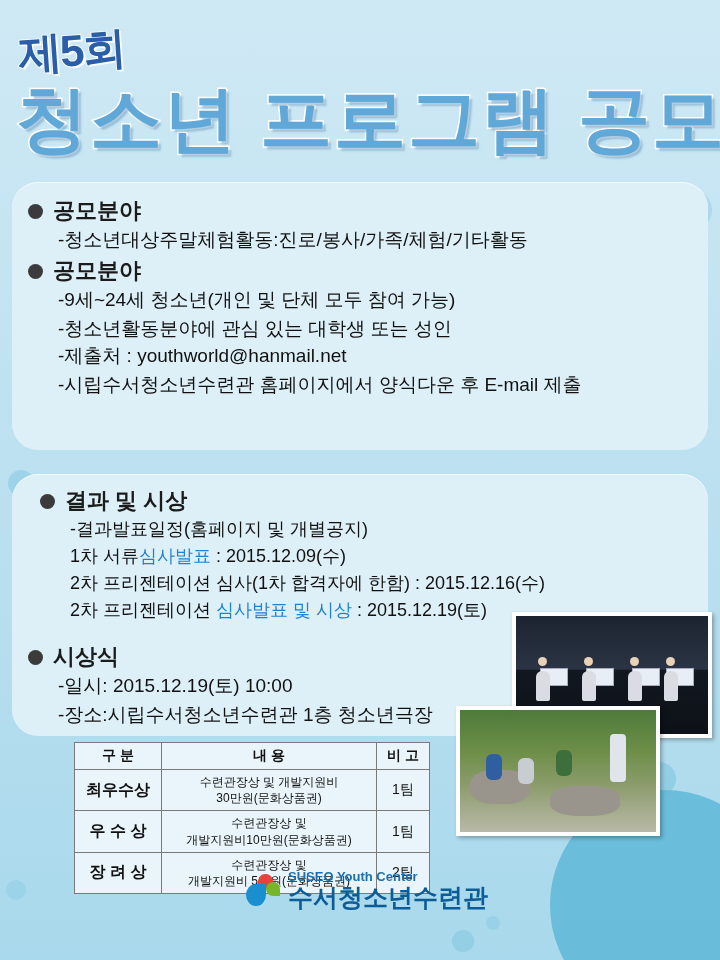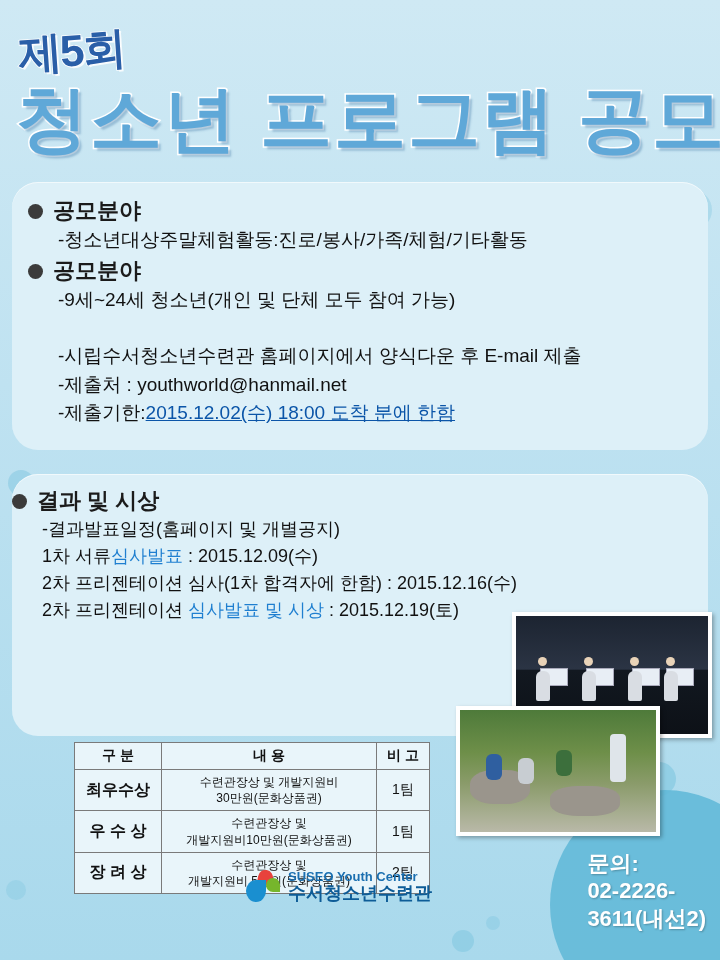--- a/index.html
+++ b/index.html
@@ -117,21 +117,21 @@
   .line.small { font-size: 18px; }
   .hl-blue { color: #1f7fd0; margin-top: 21px; }
   .hl-underline-red {
     color: #0b55a8;
     text-decoration: underline;
     text-decoration-color: #0b55a8;
   }
   .mono-mail { letter-spacing: 0; }
 
   
-  .sec-result { left: 12px; top: 486px; }
+  .sec-result { left: 40px; top: 486px; }
   .sec-award { left: 28px; top: 642px; }
 
   
   .photo {
     position: absolute;
     border: 4px solid #ffffff;
     box-shadow: 2px 2px 4px rgba(0,0,0,.3);
     overflow: hidden;
   }
   .photo-top { left: 512px; top: 612px; width: 192px; height: 118px; }
@@ -210,21 +210,21 @@
   .logo-mark .lm-green {
     position: absolute; left: 20px; top: 8px; width: 14px; height: 14px;
     background: #76b62c; border-radius: 50% 50% 0 50%;
   }
   .logo-mark .lm-blue {
     position: absolute; left: 0; top: 10px; width: 20px; height: 22px;
     background: #1a8fd0; border-radius: 50% 0 50% 50%;
   }
   .logo-text { line-height: 1.1; }
   .logo-en { font-size: 13px; color: #1a6fb0; font-weight: bold; }
-  .logo-kr { font-size: 18px; color: #0d5c97; font-weight: bold; }
+  .logo-kr { font-size: 25px; color: #0d5c97; font-weight: bold; }
 
   
   .contact {
     position: absolute;
     right: 14px;
     bottom: 28px;
     text-align: left;
     color: #ffffff;
     font-size: 22px;
     font-weight: bold;
@@ -261,28 +261,26 @@
     </div>
     <div class="line">-청소년대상주말체험활동:진로/봉사/가족/체험/기타활동</div>
   </div>
 
   <div class="section" style="left:28px; top:256px;">
     <div class="bullet-head">
       <span class="dot"></span>
       <span>공모분야</span>
     </div>
     <div class="line">-9세~24세 청소년(개인 및 단체 모두 참여 가능)</div>
+    <div class="line">-청소년활동분야에 관심 있는 대학생 또는 성인</div>
   </div>
 
   <div class="section" style="left:28px; top:342px;">
+    <div class="line mono-mail">-제출처 : youthworld@hanmail.net</div>
     <div class="line">-시립수서청소년수련관 홈페이지에서 양식다운 후 E-mail 제출</div>
-    <div class="line mono-mail">-제출처 : youthworld@hanmail.net</div>
-    <div class="line">
-      <span>-제출기한:</span><span class="hl-underline-red">2015.12.02(수) 18:00 도착 분에 한함</span>
-    </div>
   </div>
 
   <div class="panel panel-2"></div>
 
   <div class="section sec-result">
     <div class="bullet-head">
       <span class="dot"></span>
       <span>결과 및 시상</span>
     </div>
     <div class="line small">-결과발표일정(홈페이지 및 개별공지)</div>
@@ -290,20 +288,28 @@
       <span> 1차 서류</span><span class="hl-blue">심사발표</span><span> : 2015.12.09(수)</span>
     </div>
     <div class="line small">
       <span> 2차  프리젠테이션 심사(1차  합격자에 한함) : 2015.12.16(수)</span>
     </div>
     <div class="line small">
       <span> 2차  프리젠테이션 </span><span class="hl-blue">심사발표 및 시상</span><span> : 2015.12.19(토)</span>
     </div>
   </div>
 
+  <div class="section sec-award">
+    <div class="bullet-head">
+      <span class="dot"></span>
+      <span>시상식</span>
+    </div>
+    <div class="line">-일시: 2015.12.19(토)  10:00</div>
+    <div class="line">-장소:시립수서청소년수련관 1층 청소년극장</div>
+  </div>
 
   <div class="photo photo-top">
     <div class="ph-stage">
       <div class="panelboard" style="left:24px;"></div>
       <div class="panelboard" style="left:70px;"></div>
       <div class="panelboard" style="left:116px;"></div>
       <div class="panelboard" style="left:150px;"></div>
       <div class="person" style="left:20px;"></div>
       <div class="head" style="left:22px; bottom:58%;"></div>
       <div class="person" style="left:66px;"></div>
@@ -360,19 +366,14 @@
       <div class="lm-red"></div>
       <div class="lm-green"></div>
       <div class="lm-blue"></div>
     </div>
     <div class="logo-text">
       <div class="logo-en">SUSEO Youth Center</div>
       <div class="logo-kr">수서청소년수련관</div>
     </div>
   </div>
 
-  <div class="contact">
-    <div>문의:</div>
-    <div>02-2226-</div>
-    <div>3611(내선2)</div>
-  </div>
 
 </div>
 
 </body></html>

